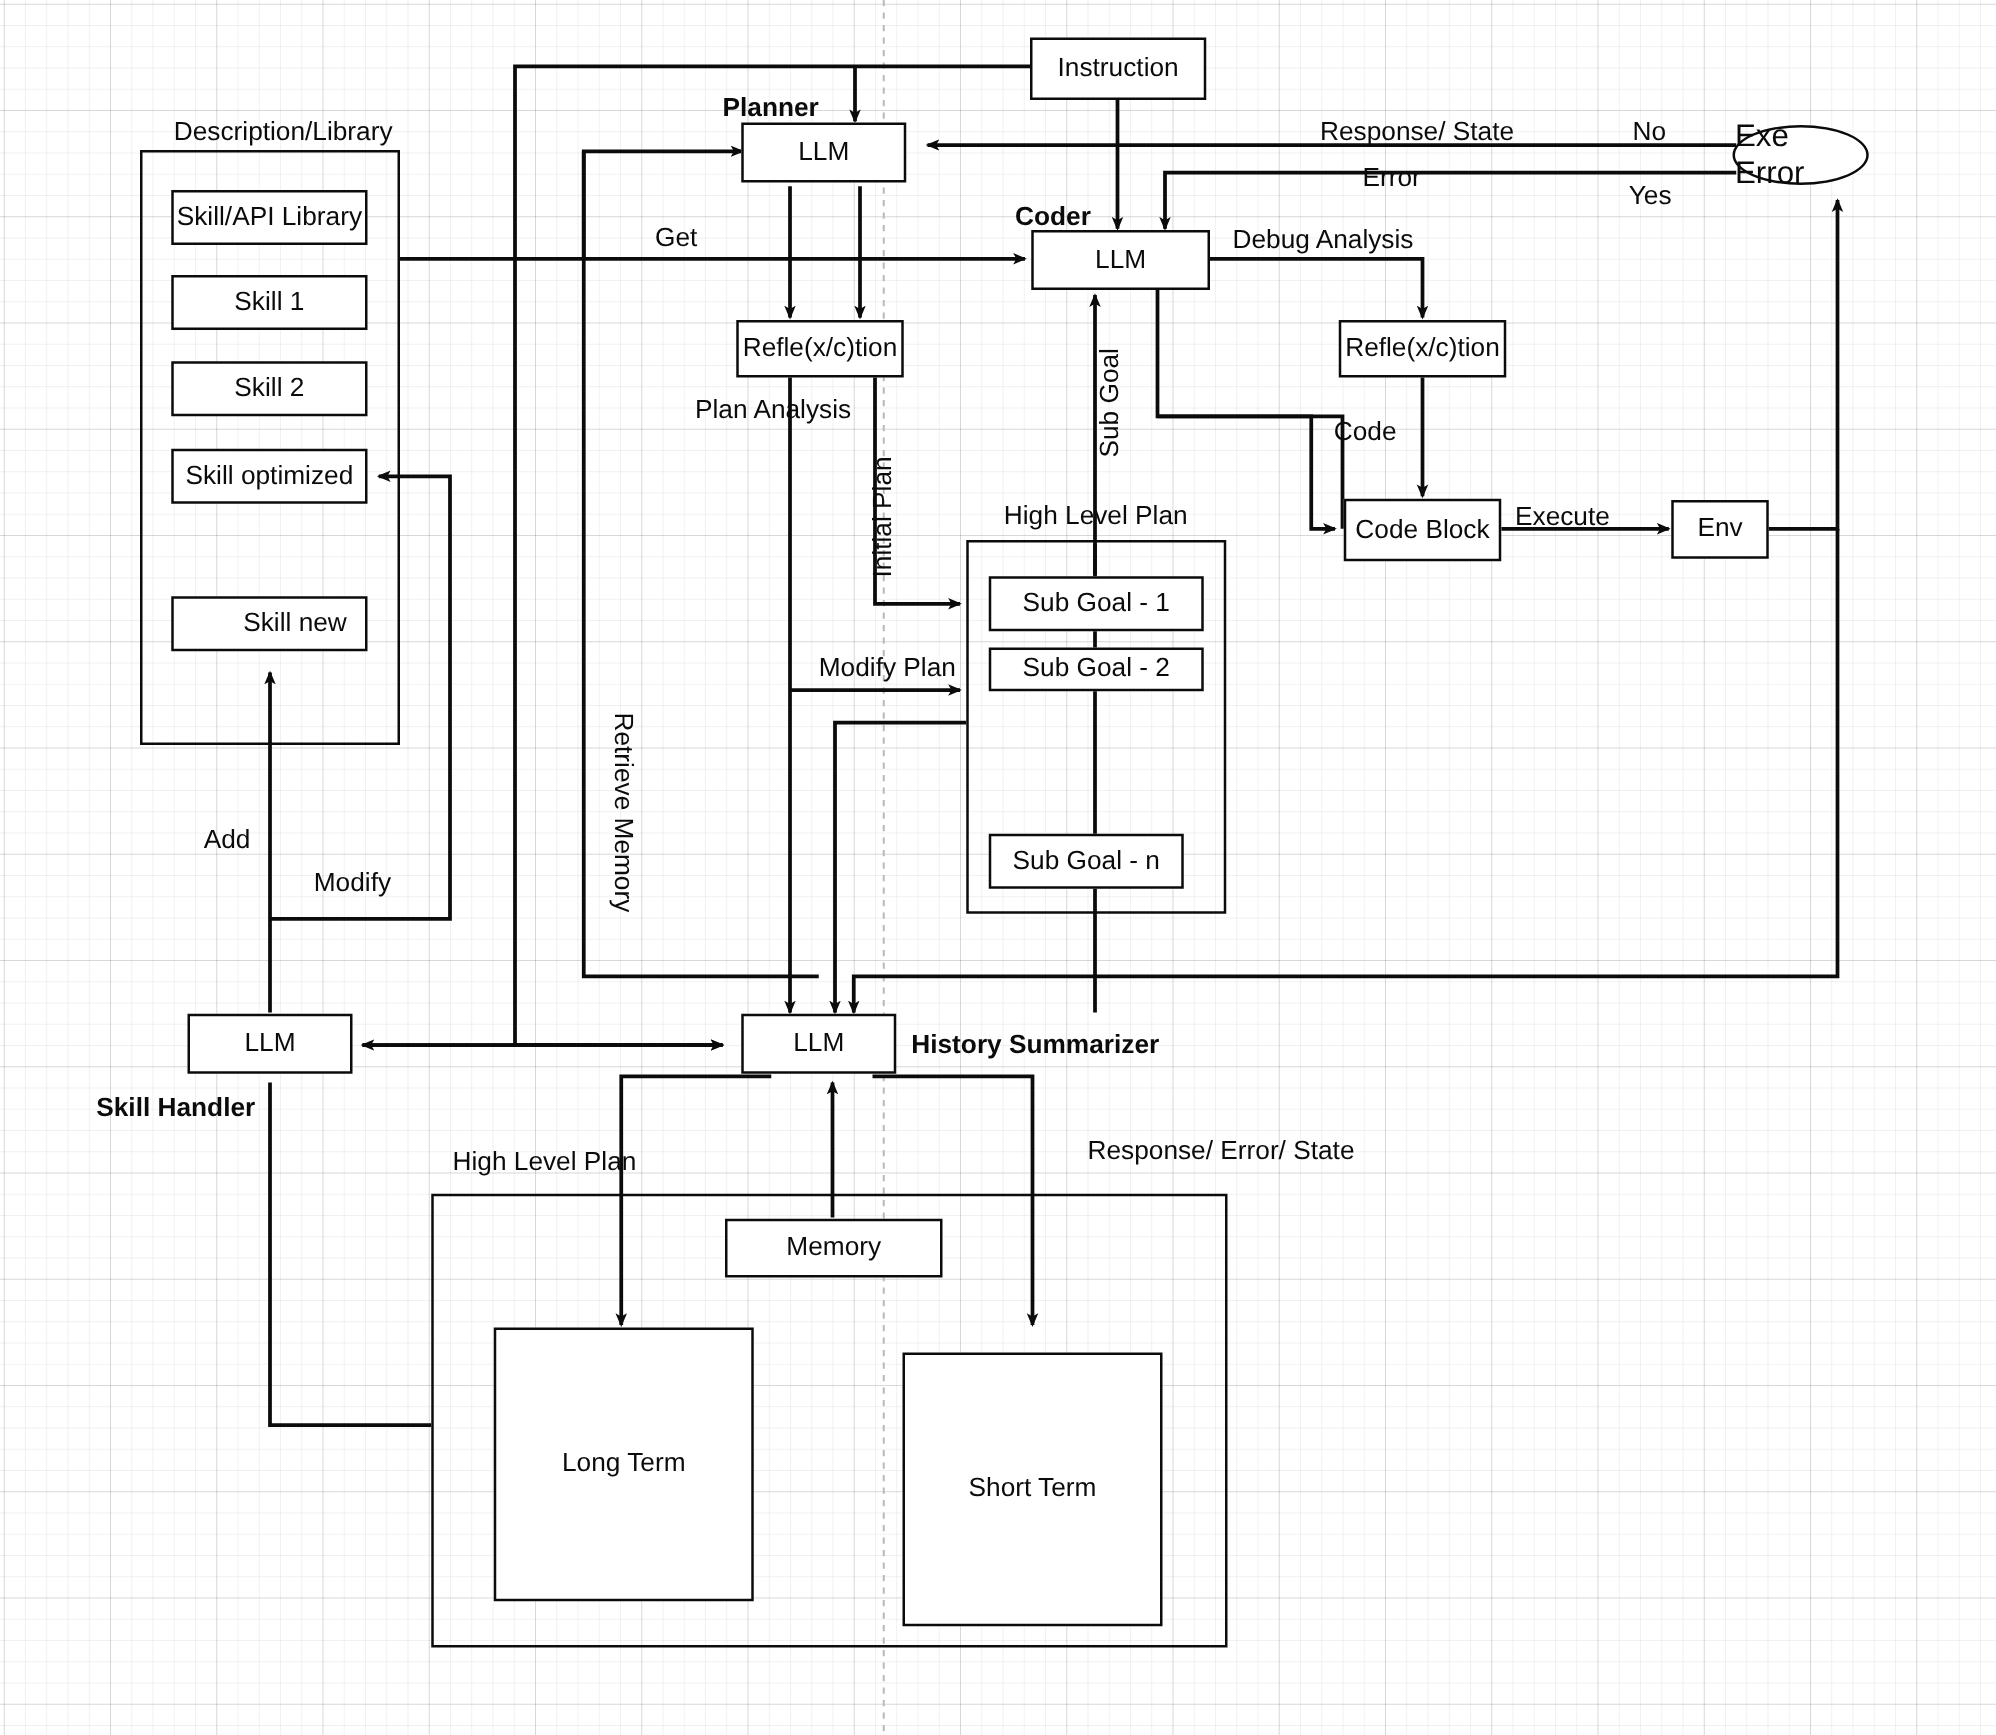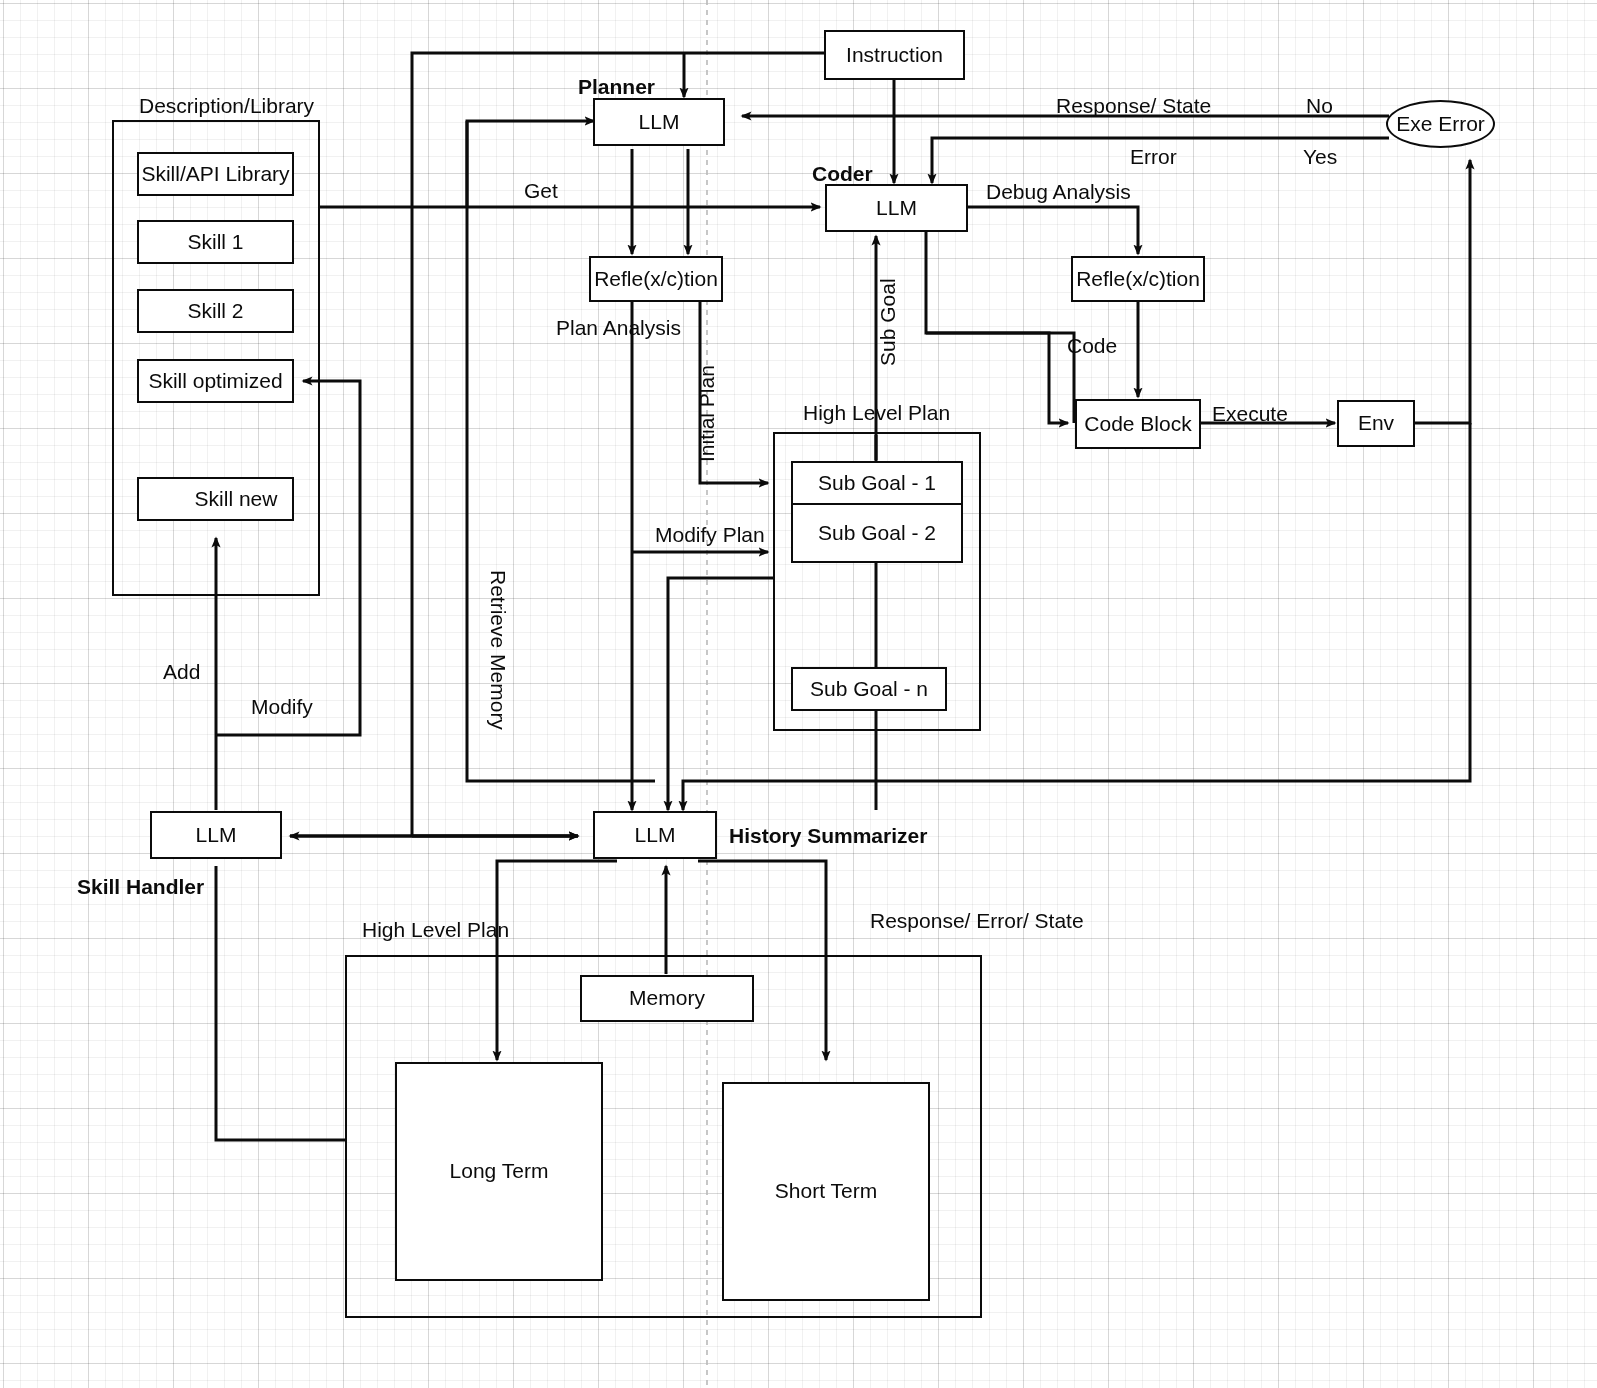--- a/index.html
+++ b/index.html
@@ -41,21 +41,21 @@
   }
   .lbl.vert-up{
     transform-origin:left top;
     writing-mode:vertical-rl;
     transform:rotate(180deg);
   }
   .ellipse-node{
     position:absolute;box-sizing:border-box;
     border:2.6px solid #0b0b0b;border-radius:50%;background:#fff;
     display:flex;align-items:center;justify-content:center;
-    font-size:21px;color:#0b0b0b;
+    font-size:25px;color:#0b0b0b;
   }
 </style>
 </head>
 <body>
 
 <div id="canvas">
 
   <svg class="layer">
     <defs>
       <marker id="arrow" markerWidth="12" markerHeight="12" refX="9.5" refY="5" orient="auto" markerUnits="userSpaceOnUse">
@@ -146,41 +146,41 @@
   <div class="lbl bold" style="left:812px;top:163px;">Coder</div>
   <div class="nodebox" style="left:825px;top:184px;width:143px;height:48px;">LLM</div>
   <div class="nodebox" style="left:1071px;top:256px;width:134px;height:46px;">Refle(x/c)tion</div>
   <div class="nodebox" style="left:1075px;top:399px;width:126px;height:50px;">Code Block</div>
   <div class="nodebox" style="left:1337px;top:400px;width:78px;height:47px;">Env</div>
   <div class="ellipse-node" style="left:1386px;top:100px;width:109px;height:48px;">Exe Error</div>
 
   <div class="lbl" style="left:803px;top:402px;">High Level Plan</div>
   <div class="groupbox" style="left:773px;top:432px;width:208px;height:299px;"></div>
   <div class="nodebox" style="left:791px;top:461px;width:172px;height:44px;">Sub Goal - 1</div>
-  <div class="nodebox" style="left:791px;top:503px;width:172px;height:60px;">Sub Goal - 2</div>
+  <div class="nodebox" style="left:791px;top:518px;width:172px;height:35px;">Sub Goal - 2</div>
   <div class="nodebox" style="left:791px;top:667px;width:156px;height:44px;">Sub Goal - n</div>
 
   <div class="nodebox" style="left:150px;top:811px;width:132px;height:48px;">LLM</div>
   <div class="lbl bold" style="left:77px;top:876px;">Skill Handler</div>
 
   <div class="nodebox" style="left:593px;top:811px;width:124px;height:48px;">LLM</div>
   <div class="lbl bold" style="left:729px;top:825px;">History Summarizer</div>
 
   <div class="groupbox" style="left:345px;top:955px;width:637px;height:363px;"></div>
   <div class="nodebox" style="left:580px;top:975px;width:174px;height:47px;">Memory</div>
   <div class="nodebox" style="left:395px;top:1062px;width:208px;height:219px;">Long Term</div>
   <div class="nodebox" style="left:722px;top:1082px;width:208px;height:219px;">Short Term</div>
 
   <div class="lbl" style="left:524px;top:180px;">Get</div>
   <div class="lbl" style="left:556px;top:317px;">Plan Analysis</div>
   <div class="lbl vert-up" style="left:717px;top:462px;">Initial Plan</div>
   <div class="lbl" style="left:655px;top:524px;">Modify Plan</div>
   <div class="lbl vert-up" style="left:898px;top:366px;">Sub Goal</div>
   <div class="lbl" style="left:986px;top:181px;">Debug Analysis</div>
-  <div class="lbl" style="left:1090px;top:146px;margin-left:40px;">Error</div>
+  <div class="lbl" style="left:1090px;top:132px;">Error</div>
   <div class="lbl" style="left:1067px;top:335px;">Code</div>
   <div class="lbl" style="left:1212px;top:403px;">Execute</div>
   <div class="lbl" style="left:1056px;top:95px;">Response/ State</div>
   <div class="lbl" style="left:1306px;top:95px;">No</div>
   <div class="lbl" style="left:1303px;top:146px;">Yes</div>
   <div class="lbl" style="left:163px;top:661px;">Add</div>
   <div class="lbl" style="left:251px;top:696px;">Modify</div>
   <div class="lbl vert" style="left:488px;top:570px;">Retrieve Memory</div>
   <div class="lbl" style="left:362px;top:919px;">High Level Plan</div>
   <div class="lbl" style="left:870px;top:910px;">Response/ Error/ State</div>

